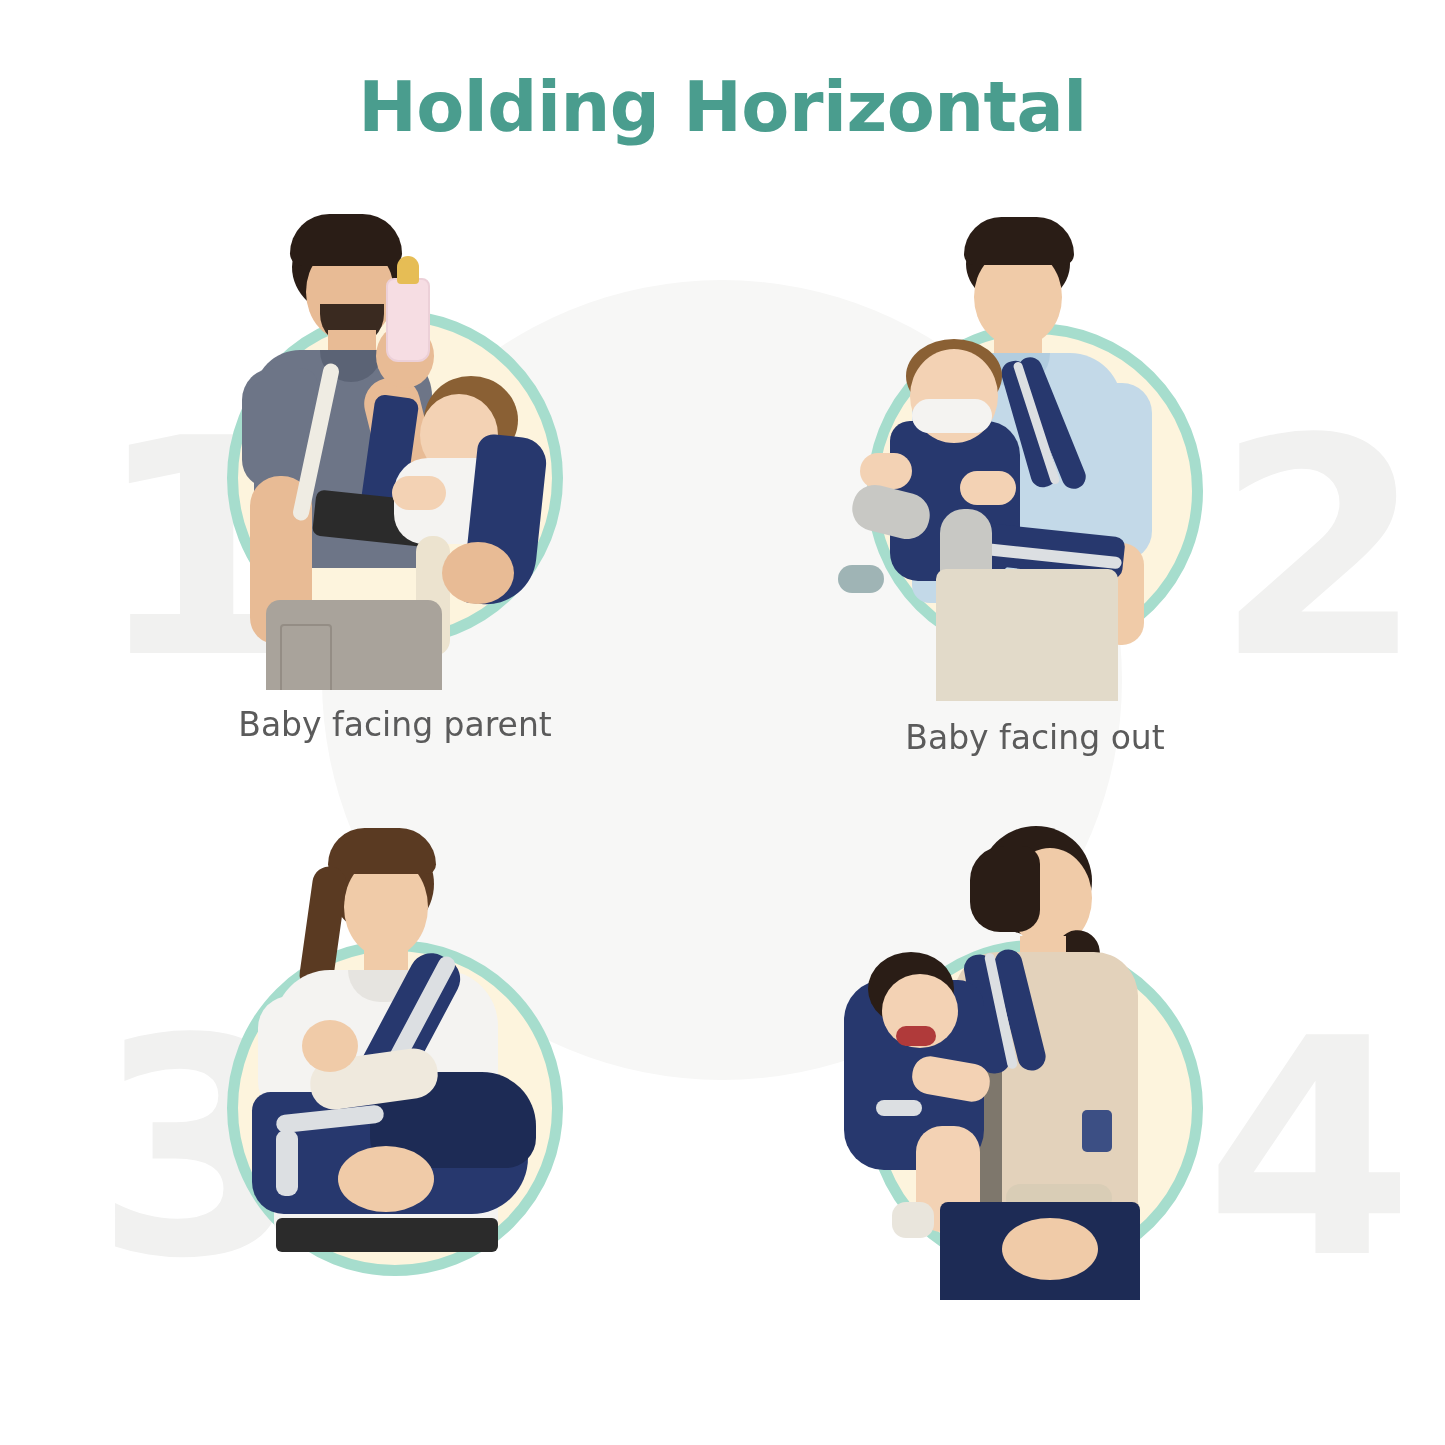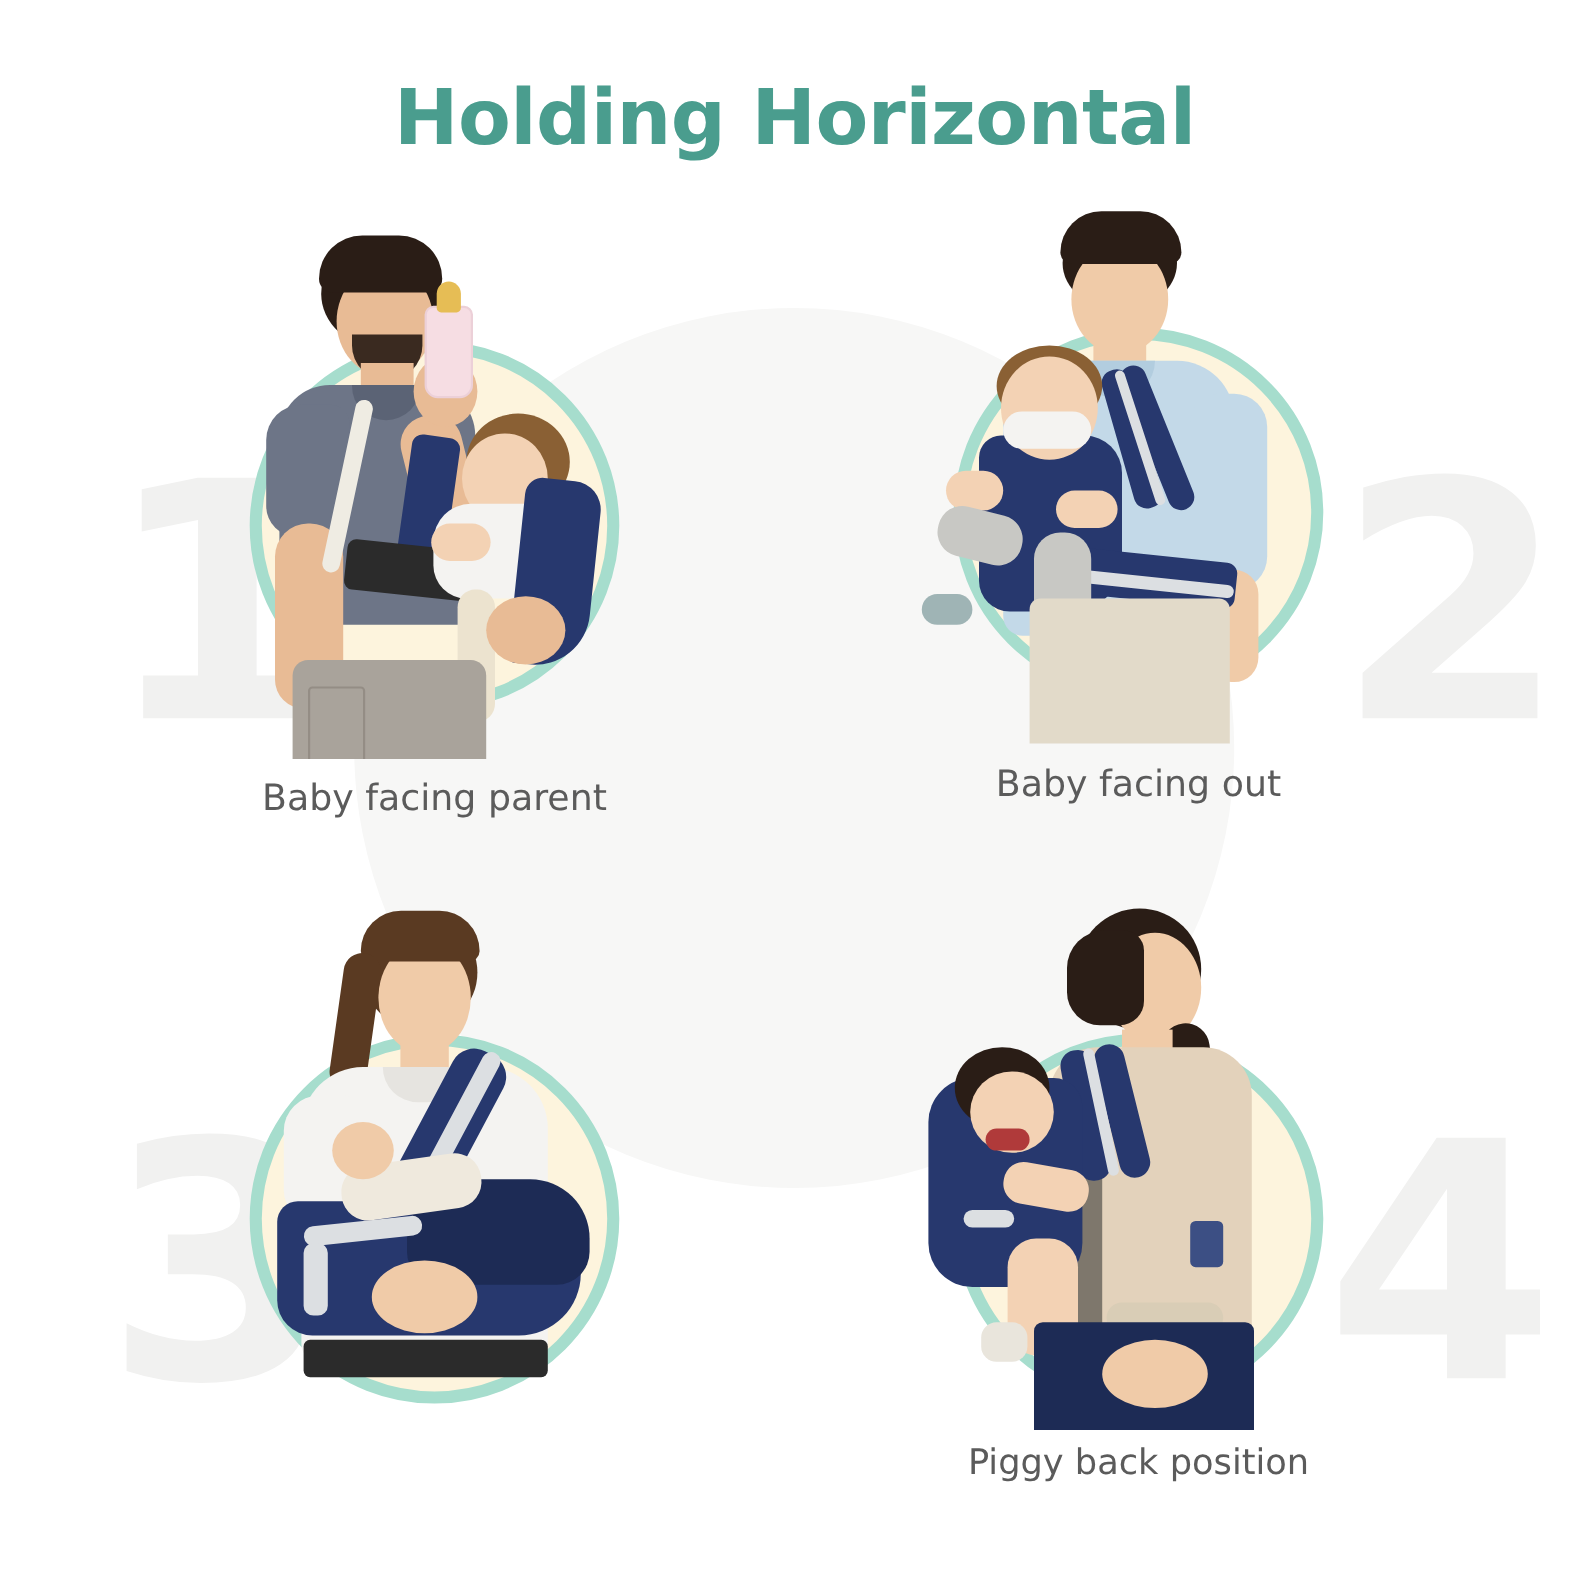--- a/index.html
+++ b/index.html
@@ -69,21 +69,21 @@
   .wm-2 { left: 1215px; top: 400px; }
   .wm-3 { left: 95px;   top: 1000px; }
   .wm-4 { left: 1205px; top: 1000px; }
 
   
   .cell {
     position: absolute;
     z-index: 3;
   }
   .cell-1 { left: 180px;  top: 200px; width: 430px; height: 580px; }
-  .cell-2 { left: 820px;  top: 188px; width: 430px; height: 580px; }
+  .cell-2 { left: 820px;  top: 213px; width: 430px; height: 580px; }
   .cell-3 { left: 180px;  top: 810px; width: 430px; height: 580px; }
   .cell-4 { left: 820px;  top: 810px; width: 430px; height: 580px; }
 
   .circle-frame {
     position: absolute;
     left: 47px;
     top: 0;
     width: 336px;
     height: 336px;
     border-radius: 50%;
@@ -306,16 +306,15 @@
       <div class="fig skin-baby" style="left:96px; top:316px; width:64px; height:106px; border-radius:26px;"></div>
       <div class="fig" style="left:72px; top:392px; width:42px; height:36px; background:#e9e5dc; border-radius:14px;"></div>
 
       <div class="fig" style="left:186px; top:374px; width:106px; height:28px; background:#d9cdb6; border-radius:14px;"></div>
       <div class="fig rnd skin-lt" style="left:176px; top:396px; width:98px; height:62px;"></div>
 
       <div class="fig navy-d" style="left:120px; top:392px; width:200px; height:98px; border-radius:8px 8px 0 0;"></div>
       <div class="fig rnd skin-lt" style="left:182px; top:408px; width:96px; height:62px;"></div>
     </div>
 
-    <div class="caption">Piggy back position</div>
   </div>
 
 </div>
 
 </body></html>

